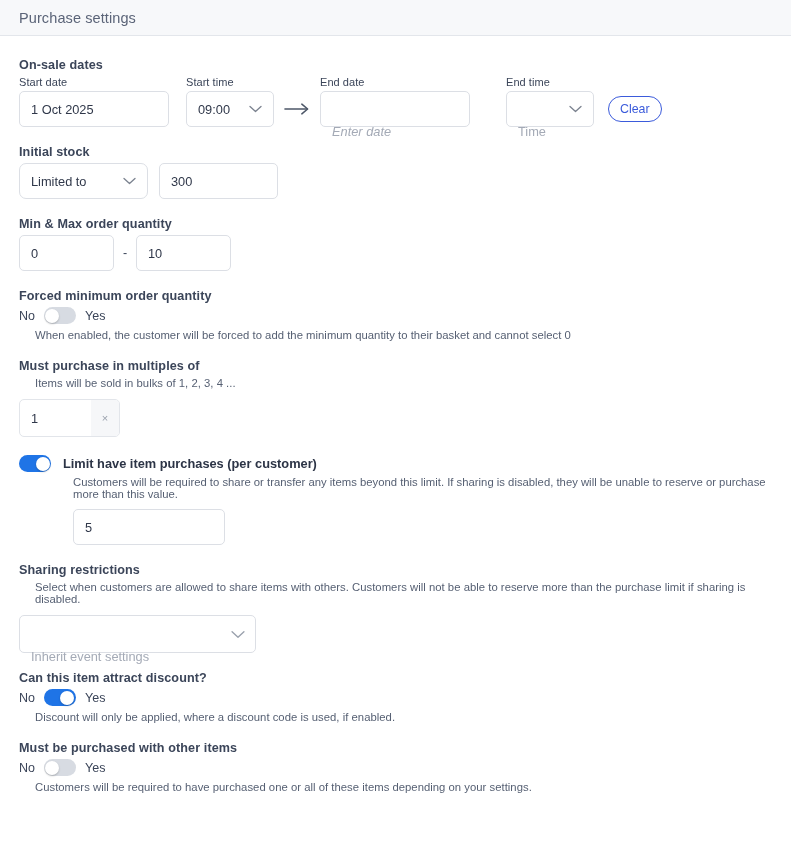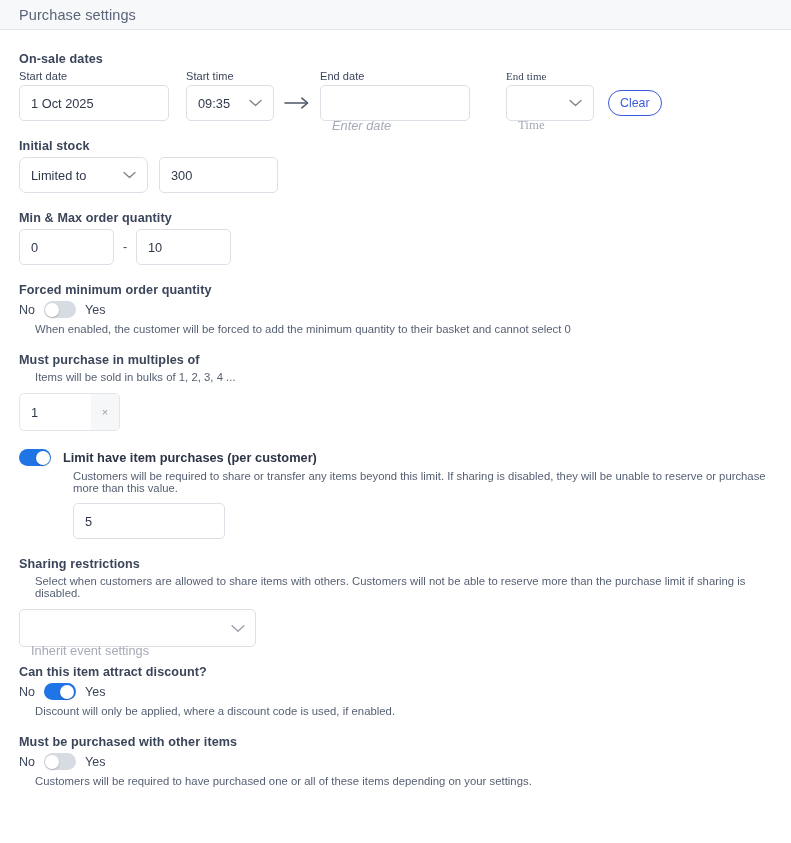--- a/index.html
+++ b/index.html
@@ -11,21 +11,21 @@
     height: 843px;
     background: #ffffff;
     font-family: "Liberation Sans", sans-serif;
     color: #3c4257;
     -webkit-font-smoothing: antialiased;
     overflow: hidden;
   }
 
   
   .panel-header {
-    height: 30px;
+    height: 36px;
     background: #f7f8fa;
     border-bottom: 1px solid #e3e6eb;
     display: flex;
     align-items: center;
     padding: 0 0 0 19px;
     box-sizing: border-box;
   }
   .panel-header-title {
     font-size: 14.5px;
     color: #5b6478;
@@ -103,21 +103,21 @@
   
   .dates-row {
     display: flex;
     align-items: flex-end;
     gap: 0;
   }
   .dates-col { display: flex; flex-direction: column; }
   .w-start-date { width: 150px; }
   .w-start-time { width: 88px; }
   .w-end-date  { width: 150px; }
-  .w-end-time  { width: 88px; font-family: Liberation Serif, serif; }
+  .w-end-time  { width: 88px; }
 
   .arrow-sep {
     width: 46px;
     height: 36px;
     display: flex;
     align-items: center;
     justify-content: center;
     flex: 0 0 auto;
   }
   .spacer-24 { width: 36px; flex: 0 0 auto; }
@@ -263,21 +263,21 @@
         <div class="input">
           <span>1 Oct 2025</span>
         </div>
       </div>
 
       <div class="spacer-17"></div>
 
       <div class="dates-col w-start-time">
         <div class="field-label">Start time</div>
         <div class="select">
-          <span>09:35</span>
+          <span>09:00</span>
           <span class="chev">
             <svg viewBox="0 0 13 8" width="13" height="8">
                 <path d="M1 1.5 L6.5 6.5 L12 1.5" fill="none" stroke="#7b828f" stroke-width="1.3" stroke-linecap="round" stroke-linejoin="round"></path>
               </svg>
           </span>
         </div>
       </div>
 
       <div class="arrow-sep">
         <svg viewBox="0 0 28 14" width="27" height="14">

